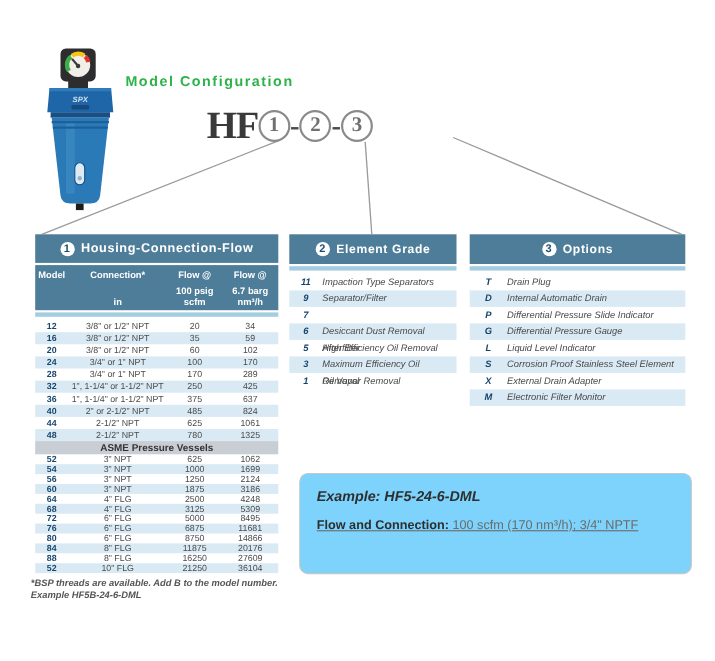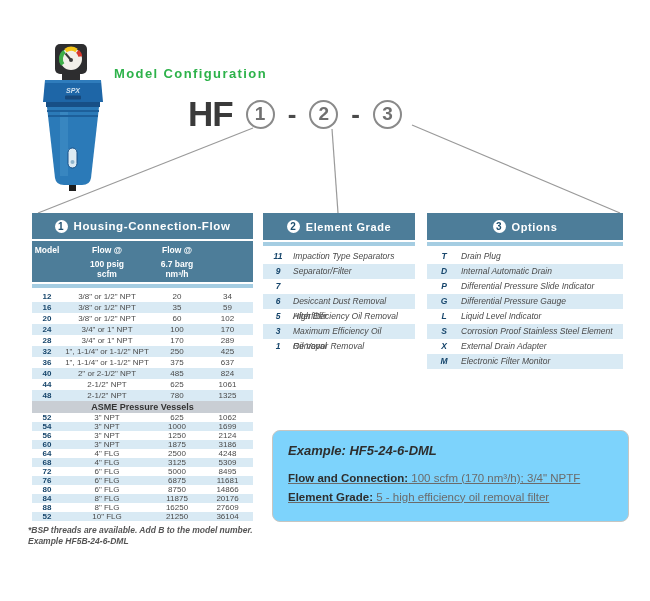--- a/index.html
+++ b/index.html
@@ -3,21 +3,21 @@
 <meta charset="utf-8">
 <style>
   html,body{margin:0;padding:0;background:#fff;}
   .page{position:relative;width:650px;height:601px;background:#ffffff;overflow:hidden;
         font-family:"Liberation Sans", sans-serif;}
 
   
   .product-svg{position:absolute;left:38px;top:40px;}
   .page-title{position:absolute;left:114px;top:66px;font-size:13px;font-weight:bold;
               color:#2db24a;letter-spacing:1.4px;}
-  .model-code{position:absolute;left:188px;top:94px;display:flex;align-items:center;gap:13px;height:40px;}
+  .model-code{position:absolute;left:188px;top:94px;display:flex;align-items:center;height:40px;font-family:Liberation Serif, serif;}
   .model-prefix{font-size:35px;font-weight:bold;color:#3a3a3a;letter-spacing:-1px;}
   .slot-circle{width:29px;height:29px;border:2.5px solid #8a8a8a;border-radius:50%;
                display:flex;align-items:center;justify-content:center;font-size:19px;
                font-weight:bold;color:#707070;box-sizing:border-box;background:#fff;}
   .dash{font-size:26px;font-weight:bold;color:#4a4a4a;line-height:29px;}
   .connectors{position:absolute;left:0;top:0;pointer-events:none;}
 
   
   .panel{position:absolute;background:#fff;}
   .panel-header{background:#4d7d99;color:#fff;font-weight:bold;display:flex;
@@ -117,20 +117,25 @@
       <span class="badge">1</span>
       <span>Housing-Connection-Flow</span>
     </div>
     <div class="t1-colhead">
       <div class="ch">
         <span>Model</span>
           <span></span>
           <span></span>
       </div>
       <div class="ch">
+        <span>Connection*</span>
+          <span></span>
+          <span>in</span>
+      </div>
+      <div class="ch">
         <span>Flow @</span>
           <span>100 psig</span>
           <span>scfm</span>
       </div>
       <div class="ch">
         <span>Flow @</span>
           <span>6.7 barg</span>
           <span>nm³/h</span>
       </div>
     </div>
@@ -396,20 +401,17 @@
   </div>
 
   <div class="example-box">
     <div class="example-title">Example: HF5-24-6-DML</div>
     <div class="example-lines rows-plain">
 
         <div class="example-line">
           <span class="lbl">Flow and Connection:</span><span> 100 scfm (170 nm³/h); 3/4" NPTF</span>
         </div>
 
-        <div class="example-line">
-          <span class="lbl">Element Grade:</span><span> 5 - high efficiency oil removal filter</span>
-        </div>
 
       </div>
   </div>
 
 </div>
 
 </body></html>

